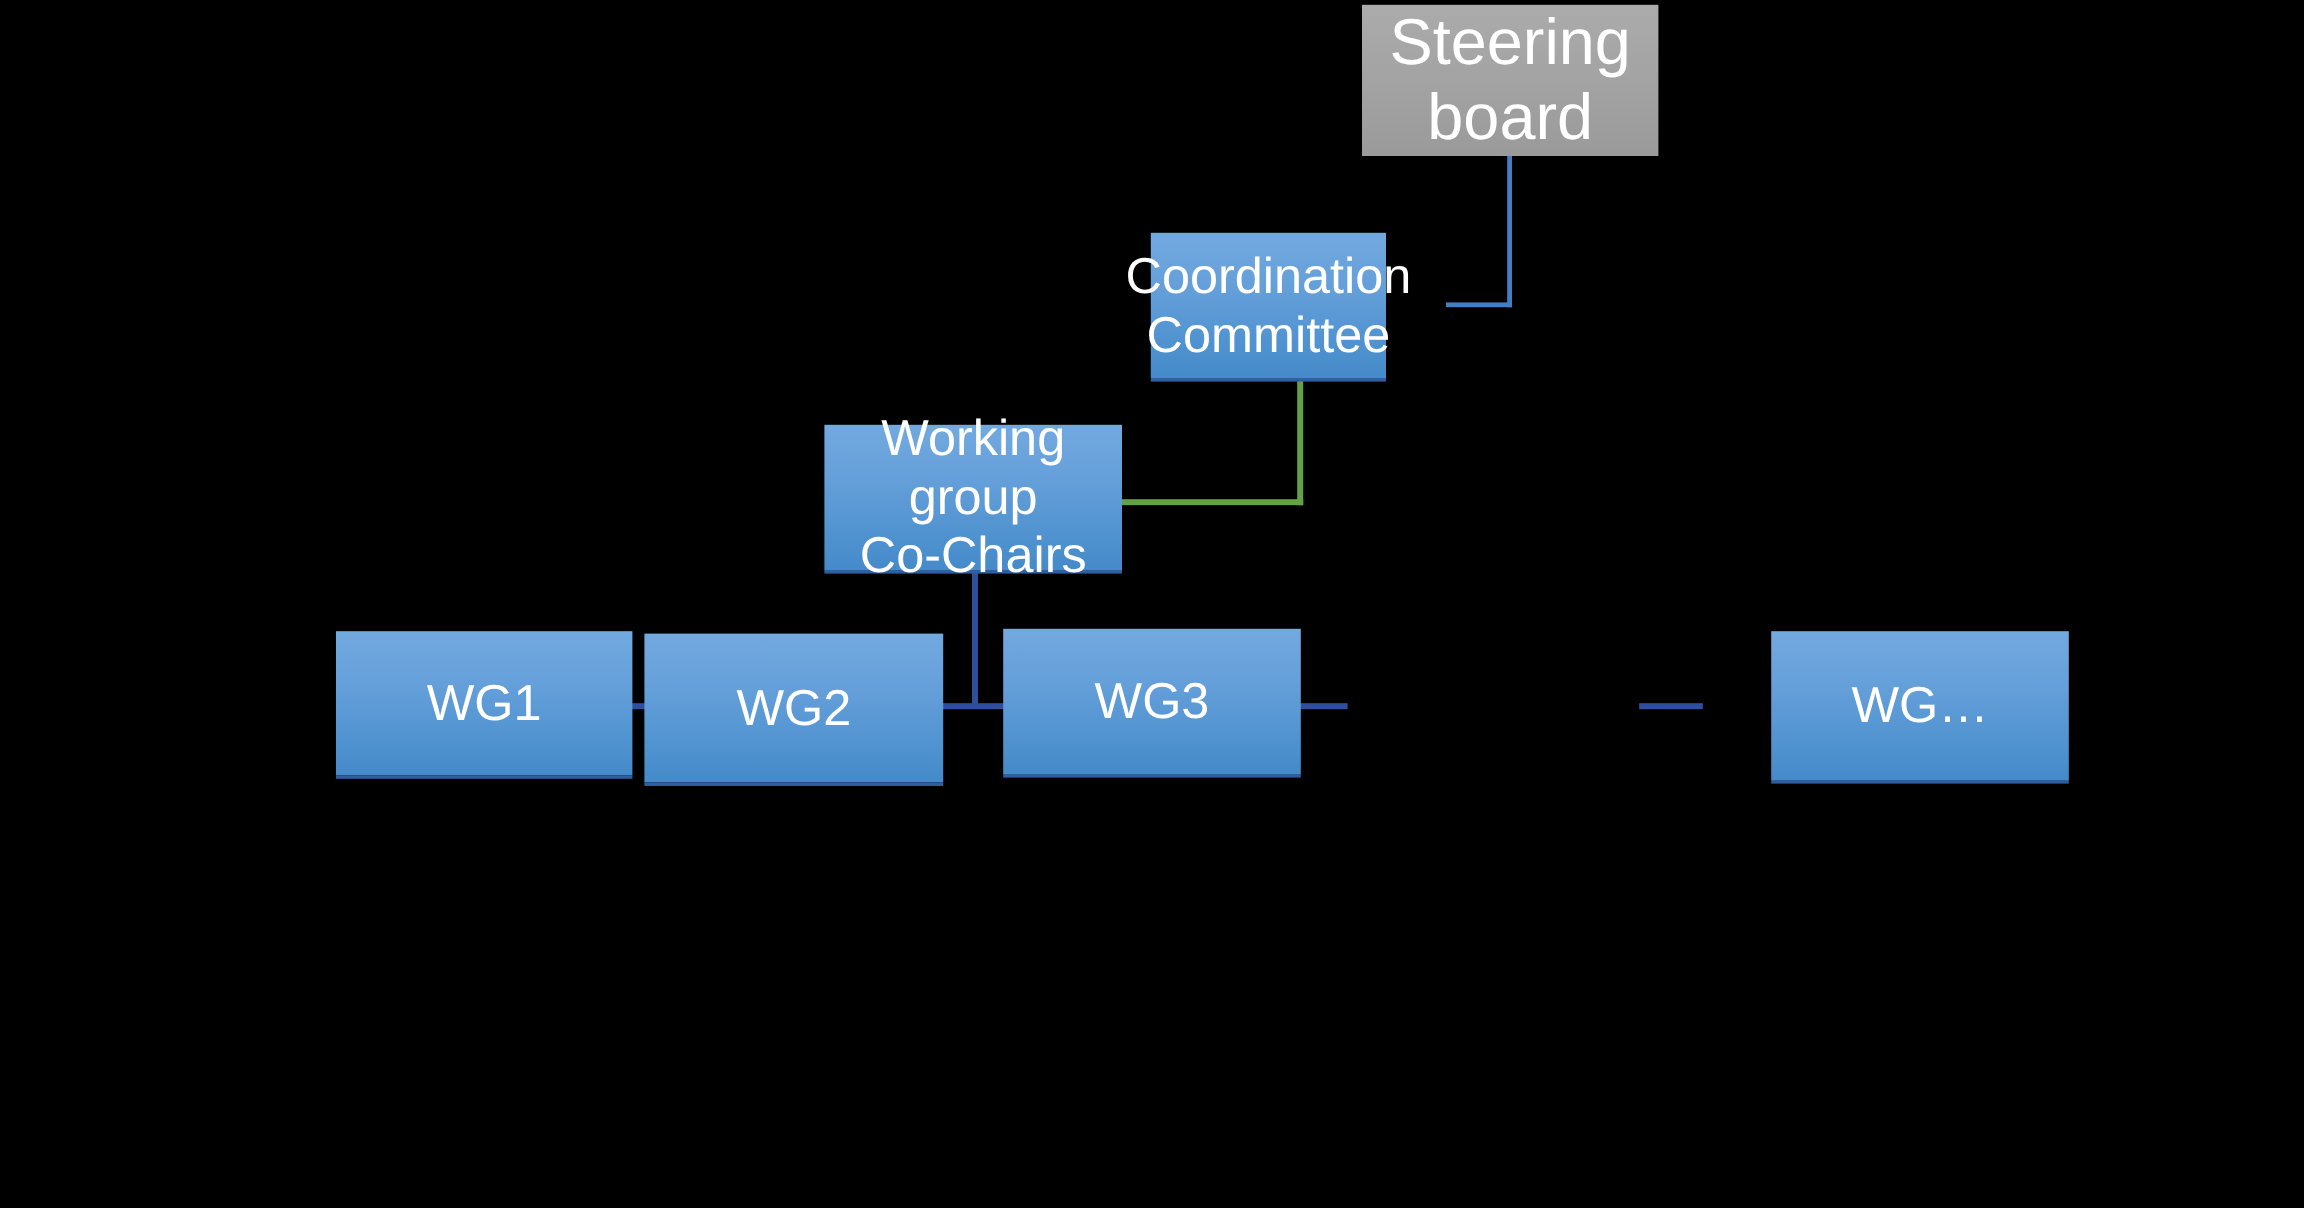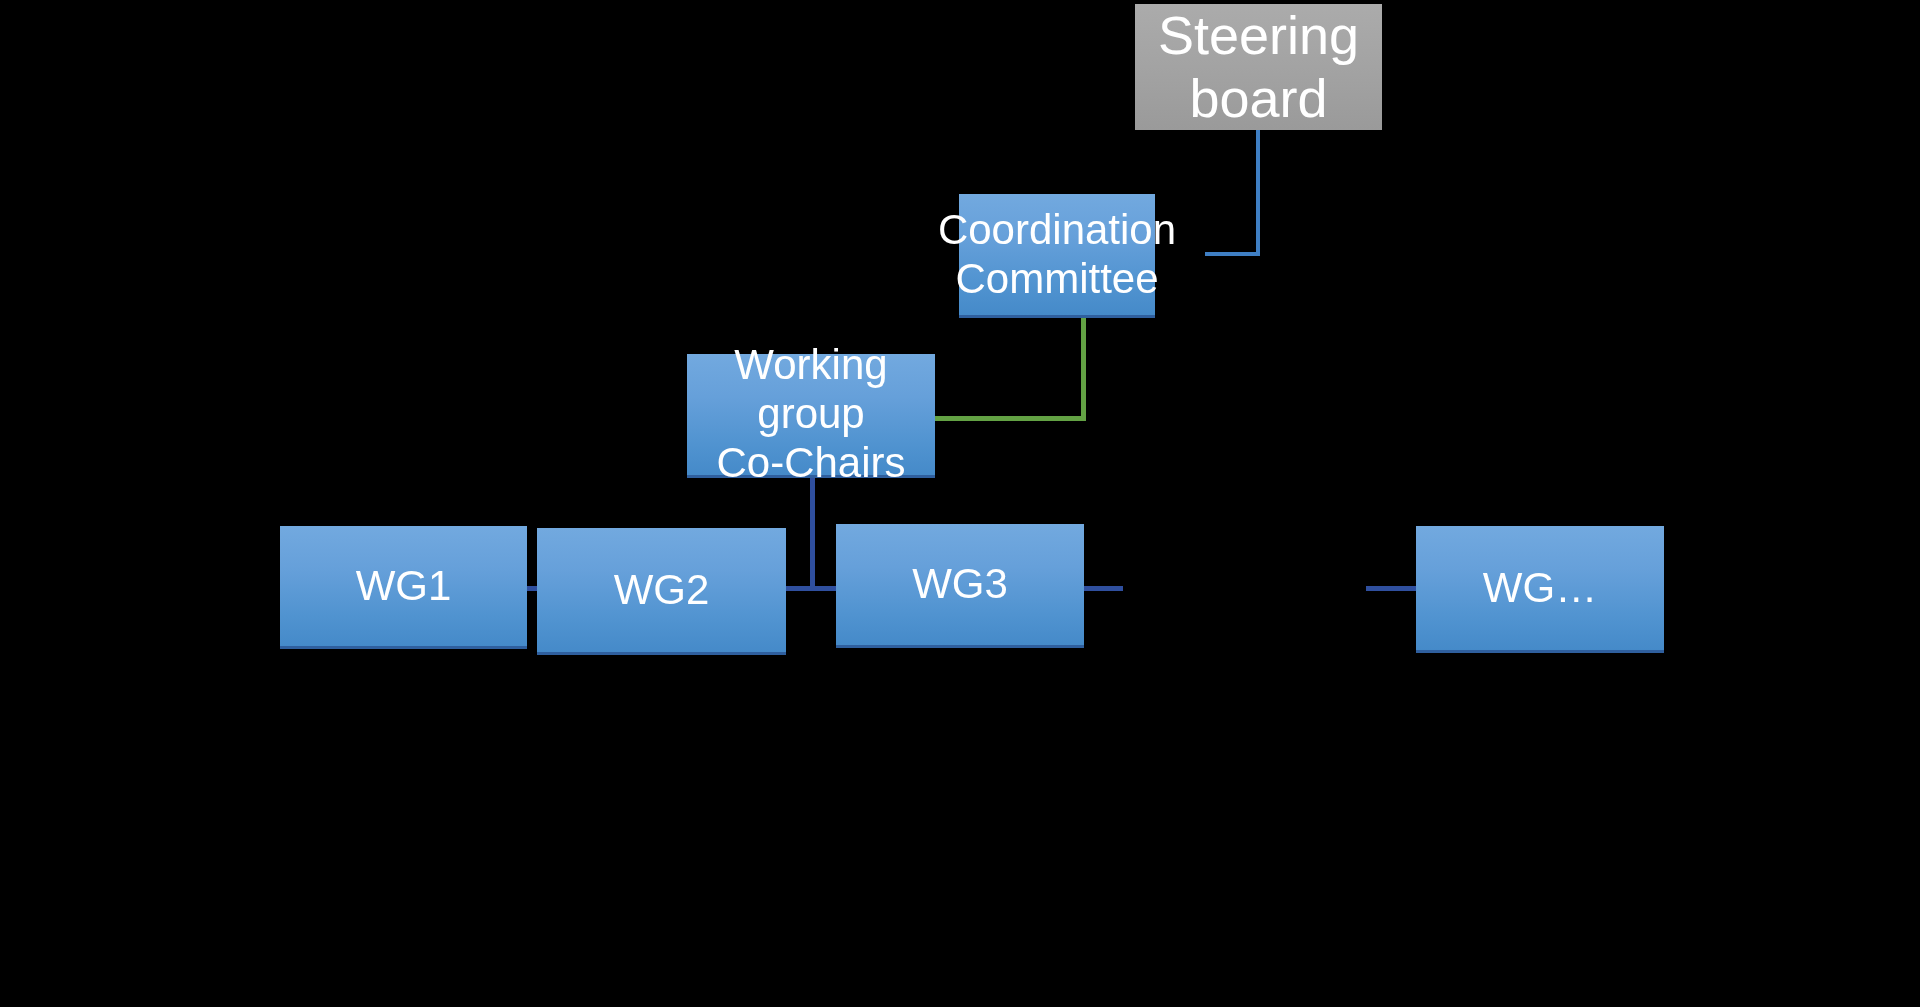--- a/index.html
+++ b/index.html
@@ -102,17 +102,17 @@
 
   <div class="node blue" style="left:537px; top:528px; width:249px; height:127px;">
     <span class="label">WG2</span>
   </div>
 
   <div class="node blue" style="left:836px; top:524px; width:248px; height:124px;">
     <span class="label">WG3</span>
   </div>
 
 
-  <div class="node blue" style="left:1416px; top:526px; width:248px; height:127px;">
+  <div class="node blue" style="left:1476px; top:526px; width:248px; height:127px;">
     <span class="label">WG…</span>
   </div>
 
 </div>
 
 </body></html>

